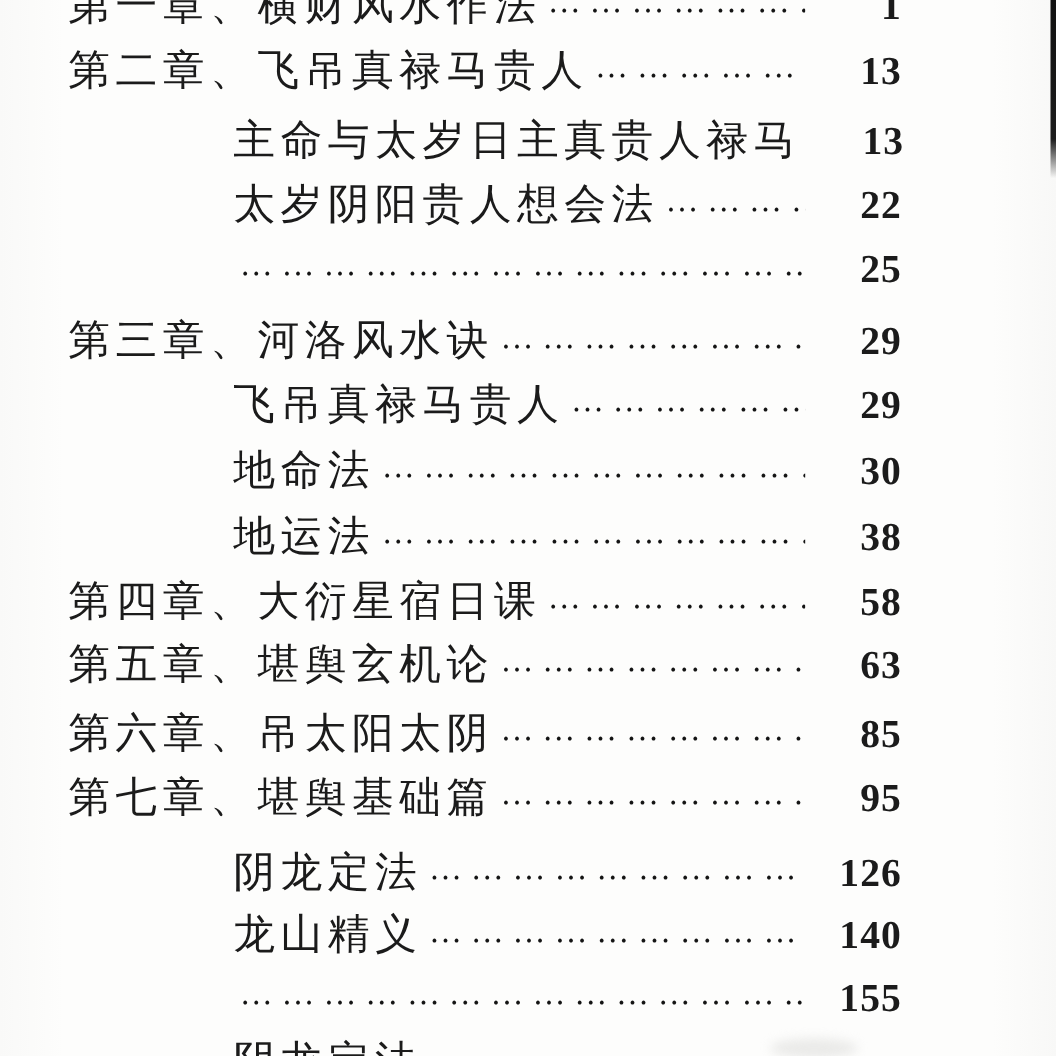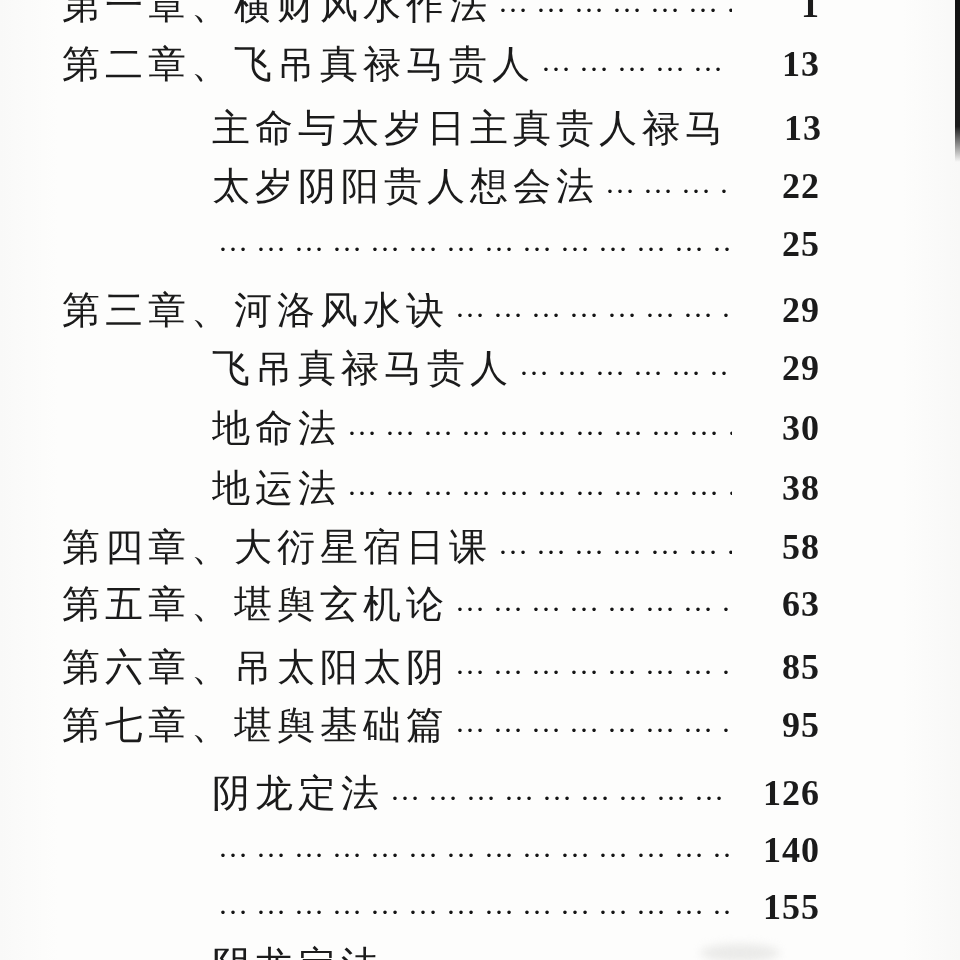--- a/index.html
+++ b/index.html
@@ -163,20 +163,21 @@
   <span class="page-num">95</span>
 </div>
 
 <div class="toc-row sub" style="top:770px">
   <span class="entry-title">阴龙定法</span>
   <span class="leader">……………………………………………………</span>
   <span class="page-num">126</span>
 </div>
 
 <div class="toc-row sub" style="top:827px">
+  <span class="entry-title">龙山精义</span>
   <span class="leader">……………………………………………………</span>
   <span class="page-num">140</span>
 </div>
 
 <div class="toc-row sub" style="top:884px">
   <span class="leader">……………………………………………………</span>
   <span class="page-num">155</span>
 </div>
 
 <div class="toc-row sub" style="top:942px">

